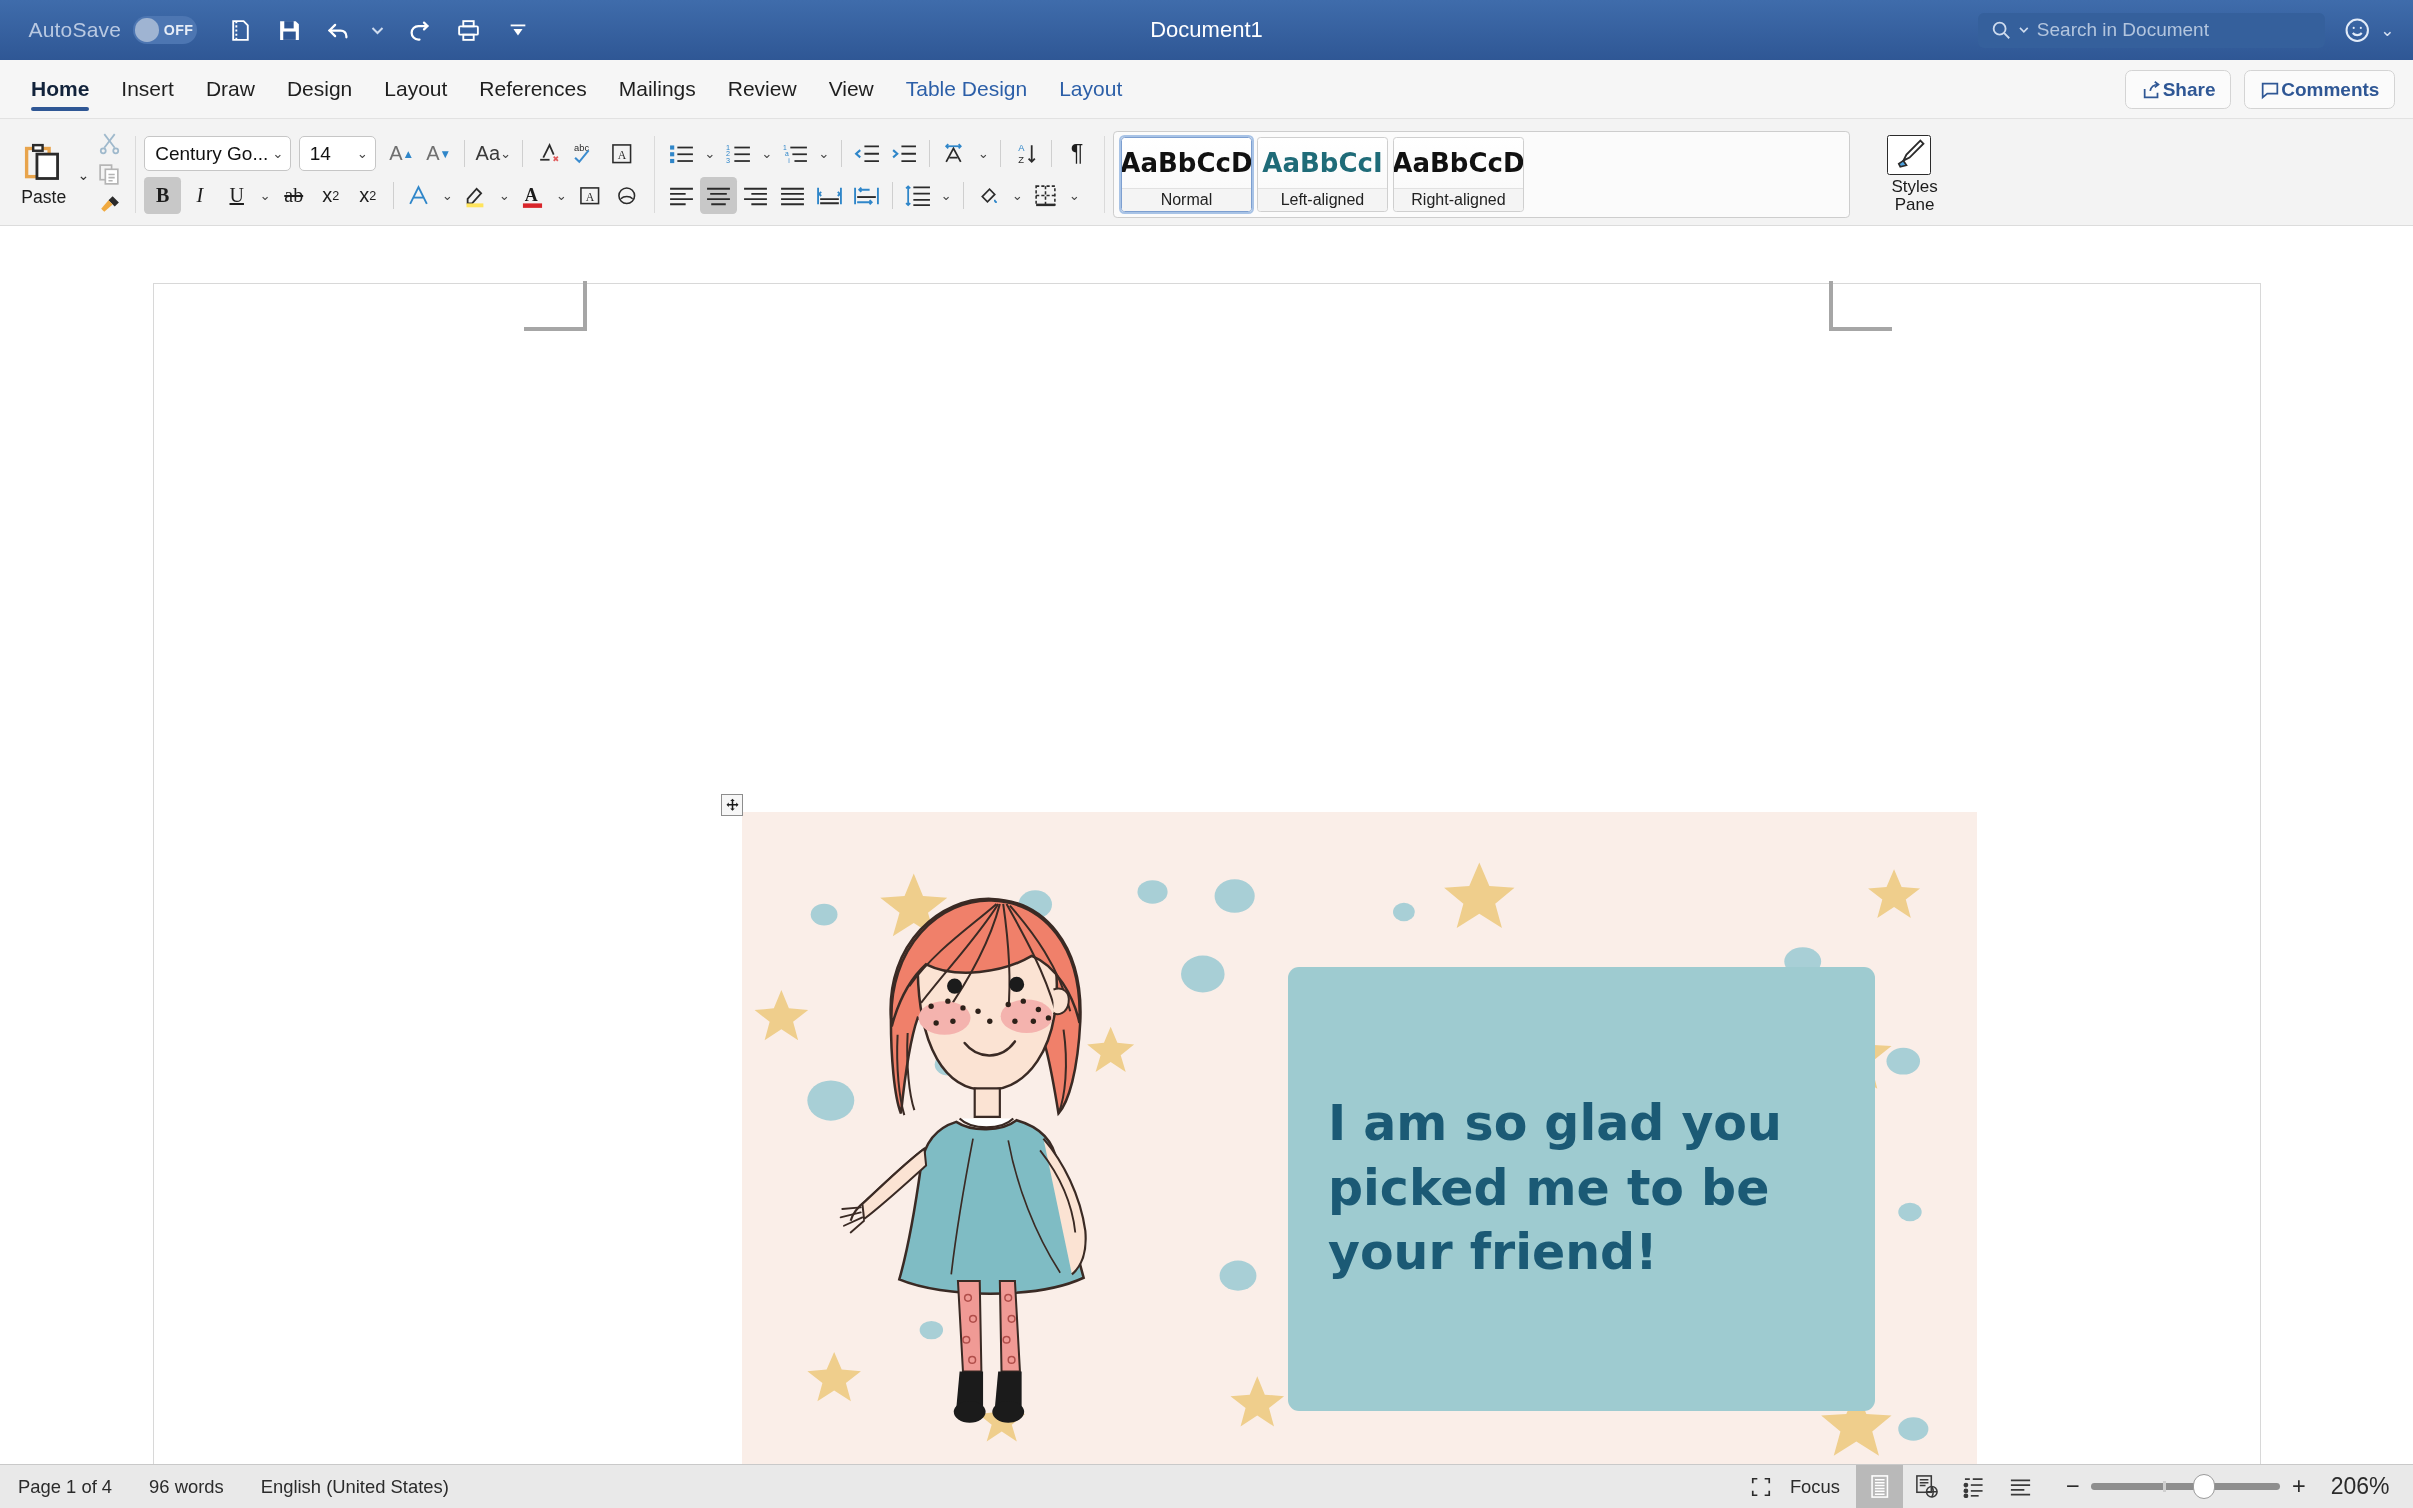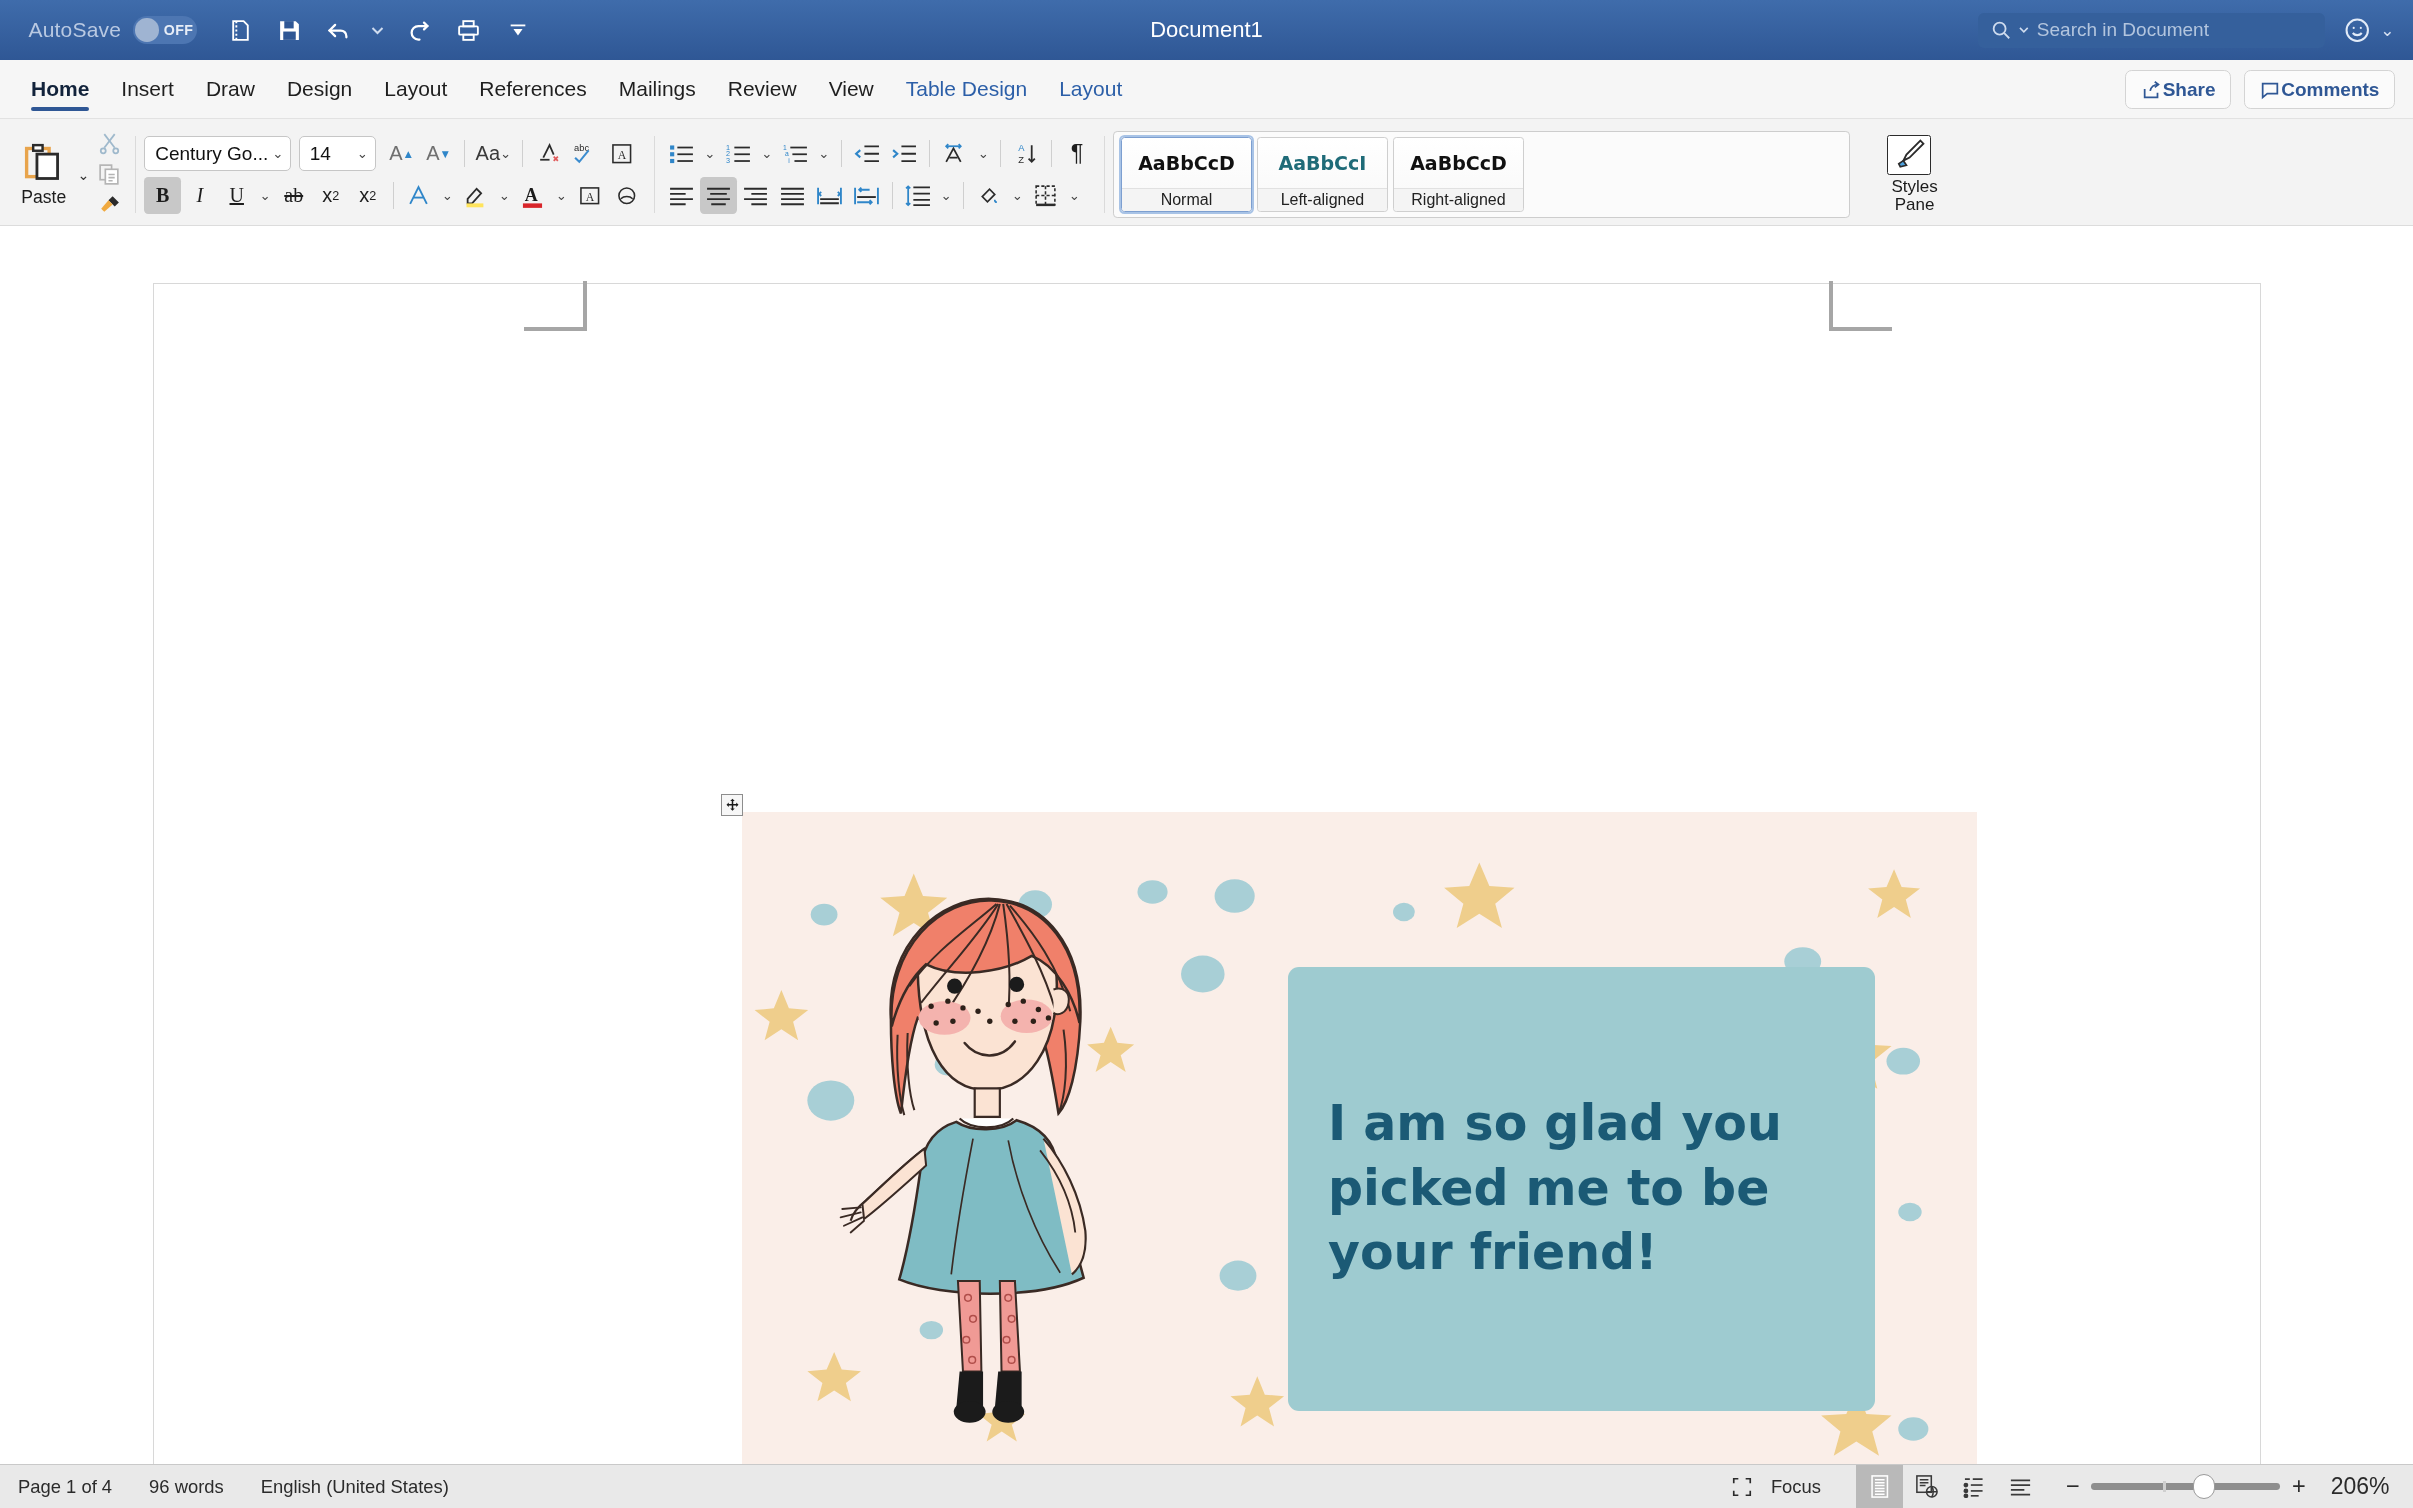--- a/index.html
+++ b/index.html
@@ -116,21 +116,21 @@
     width: 737px;
   }
   .style-card {
     width: 131px; height: 75px; border: 0.8px solid #cfcfcf; border-radius: 3.4px;
     background: linear-gradient(180deg,#ffffff 0%,#fafafa 70%,#f0f0f0 100%);
     display: flex; flex-direction: column; overflow: hidden;
   }
   .style-card.sel { outline: 2.5px solid #a8c3e6; border-color: #7d9fd0; }
   .style-prev {
     flex: 1; display: flex; align-items: center; justify-content: center;
-    font-size: 19px; font-weight: bold; color: #111; overflow: hidden; white-space: nowrap;
+    font-size: 26px; font-weight: bold; color: #111; overflow: hidden; white-space: nowrap;
     font-family: "DejaVu Sans", sans-serif;
   }
   .style-prev.teal { color: #1f6b78; }
   .style-name {
     height: 23.5px; border-top: 0.8px solid #e1e1e1; display: flex; align-items: center;
     justify-content: center; font-size: 16px; color: #222; background: #f4f4f4;
   }
   .styles-pane {
     display: flex; flex-direction: column; align-items: center; justify-content: center;
     margin-left: 18.4px; width: 80px;
@@ -168,21 +168,21 @@
   }
 
   
   .status {
     position: absolute; bottom: 0; left: 0; right: 0; height: 44px;
     background: #e9e9e9; border-top: 0.8px solid #c9c9c9;
     display: flex; align-items: center; font-size: 18.4px; color: #2b2b2b;
   }
   .st-left { display: flex; align-items: center; gap: 37px; padding-left: 18px; }
   .st-right { position: absolute; right: 23.5px; display: flex; align-items: center; gap: 0; }
-  .focus-btn { display: flex; align-items: center; gap: 18px; margin-right: 35px; }
+  .focus-btn { display: flex; align-items: center; gap: 18px; margin-right: 16px; }
   .view-icons { display: flex; align-items: center; }
   .vbtn { width: 47px; height: 44px; display: flex; align-items: center; justify-content: center; }
   .vbtn.on { background: #b9b9b9; }
   .zoom-wrap { display: flex; align-items: center; gap: 11.7px; margin-left: 22px; }
   .slider { position: relative; width: 189px; height: 6.7px; background: #8e8e8e; border-radius: 3.4px; }
   .knob {
     position: absolute; left: 102px; top: -9.2px; width: 22px; height: 25px;
     background: #ffffff; border: 0.8px solid #9a9a9a; border-radius: 11px;
   }
   .tick { position: absolute; left: 72px; top: -2.5px; width: 2.5px; height: 11.7px; background: #cfcfcf; }

